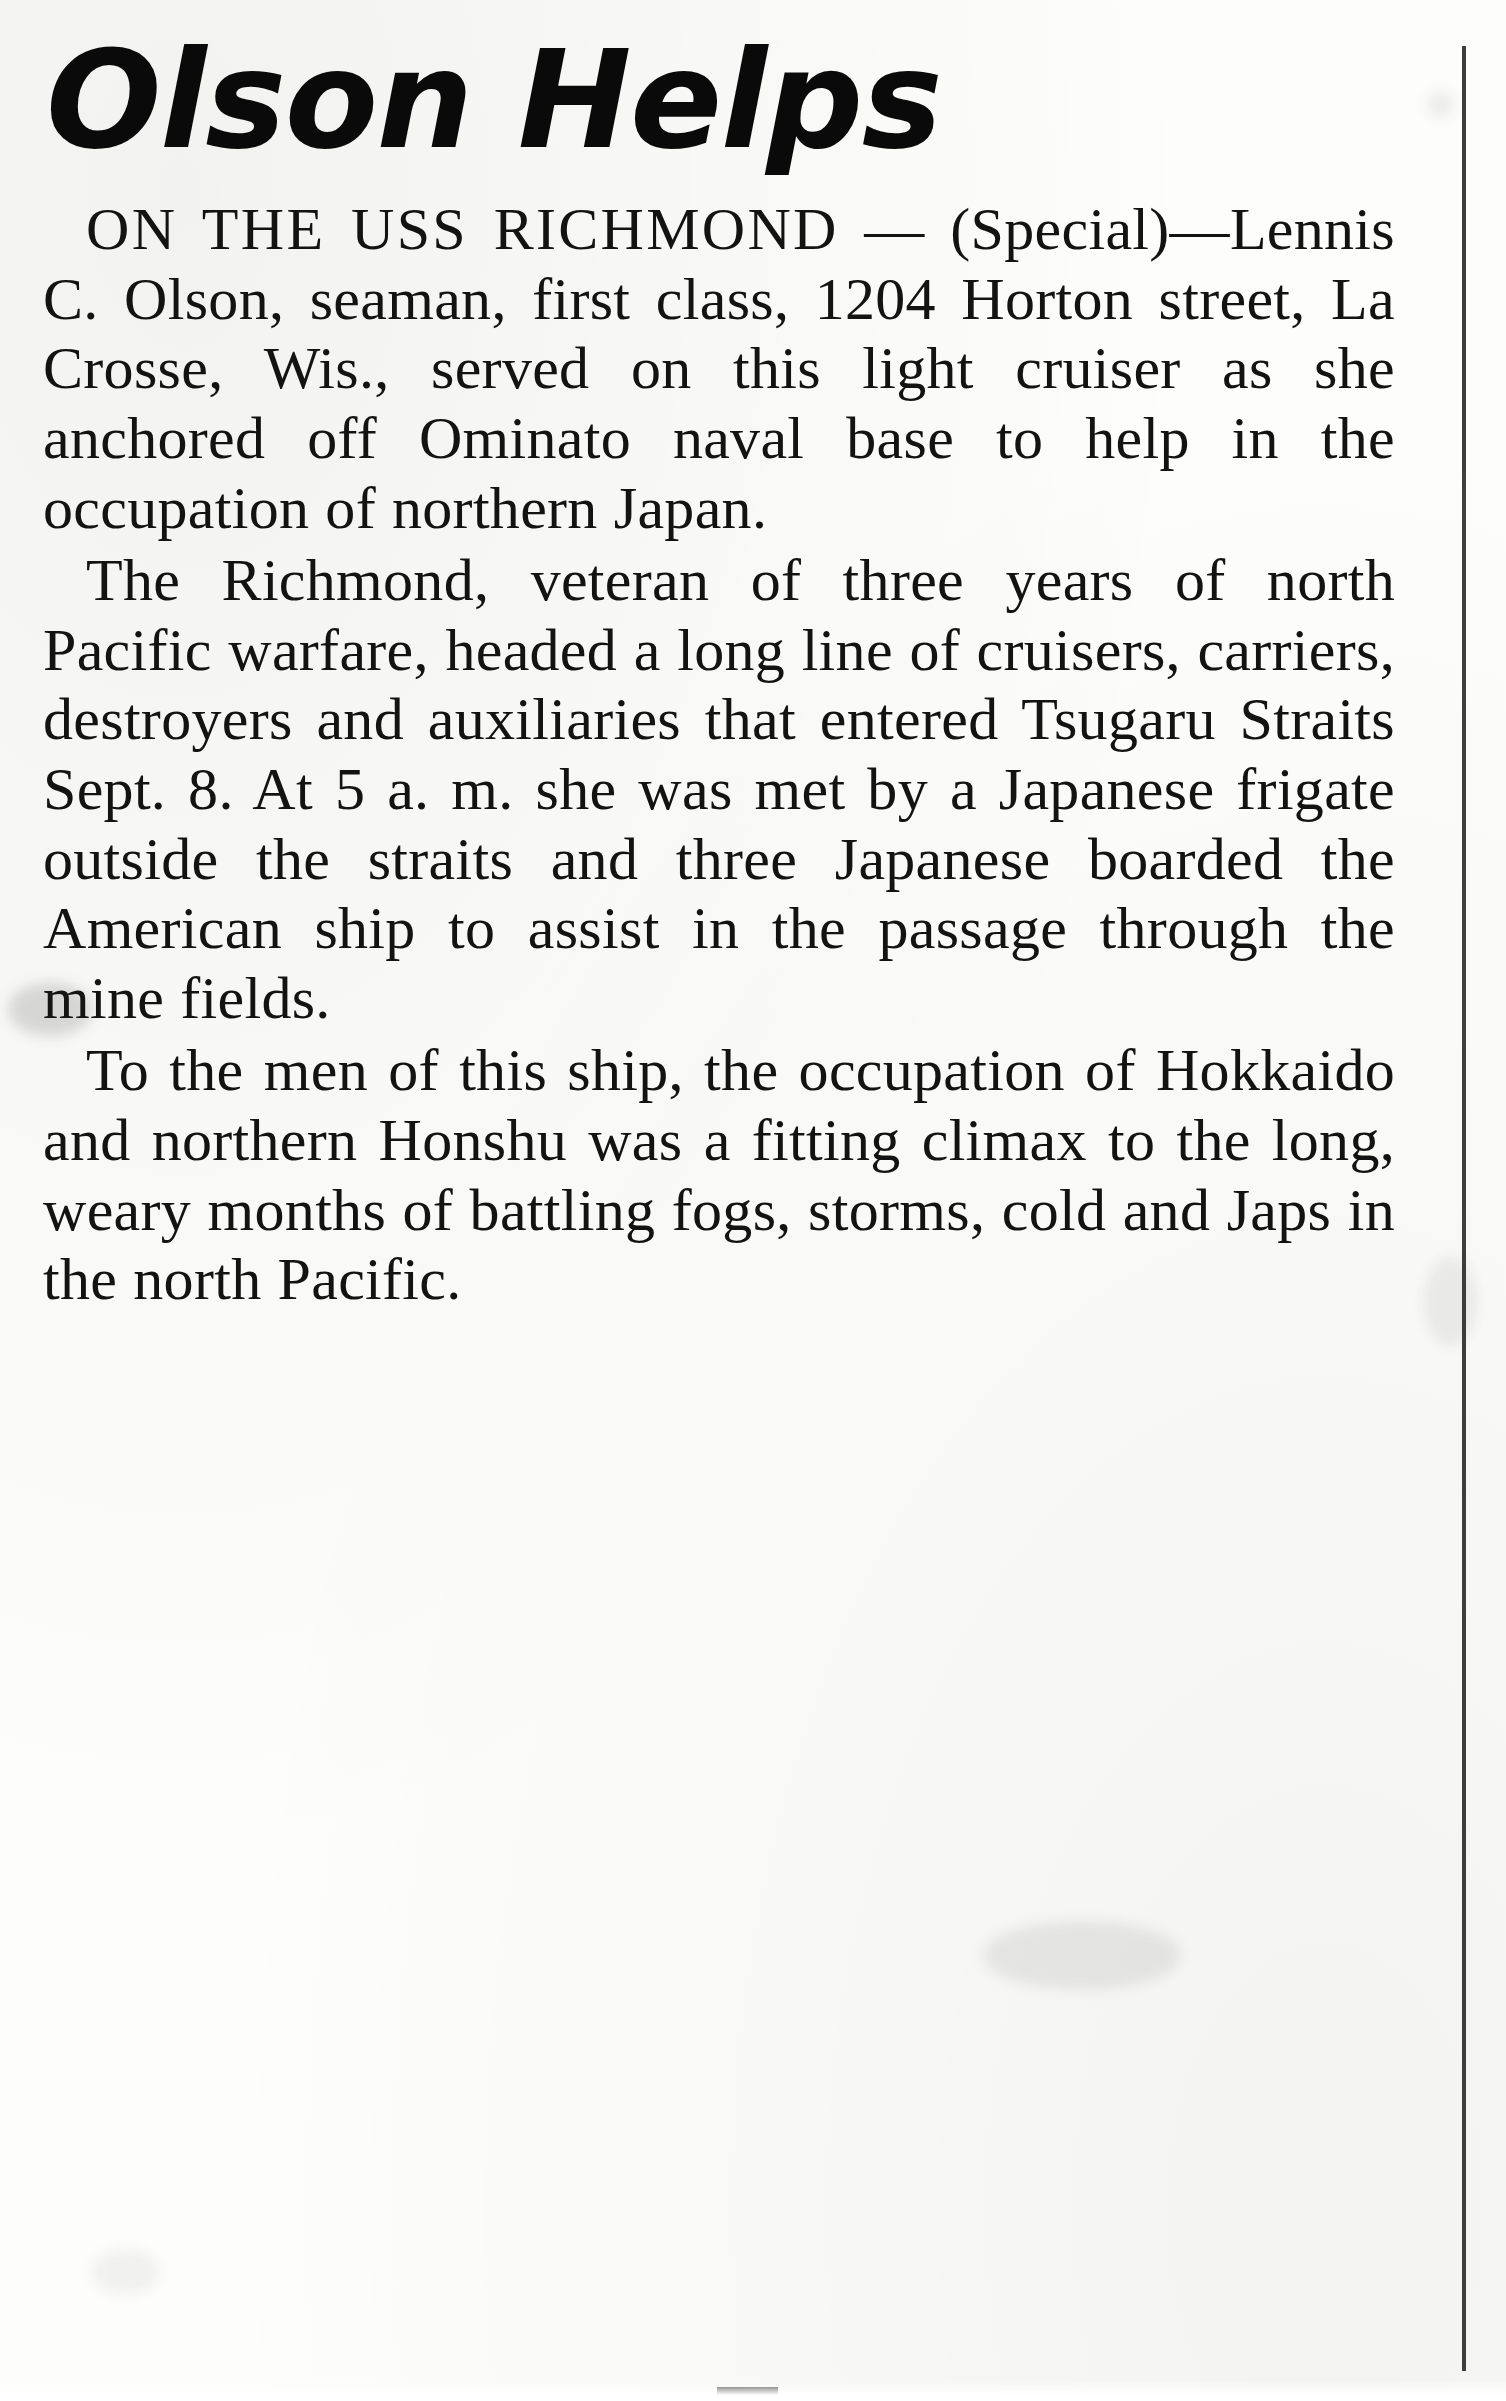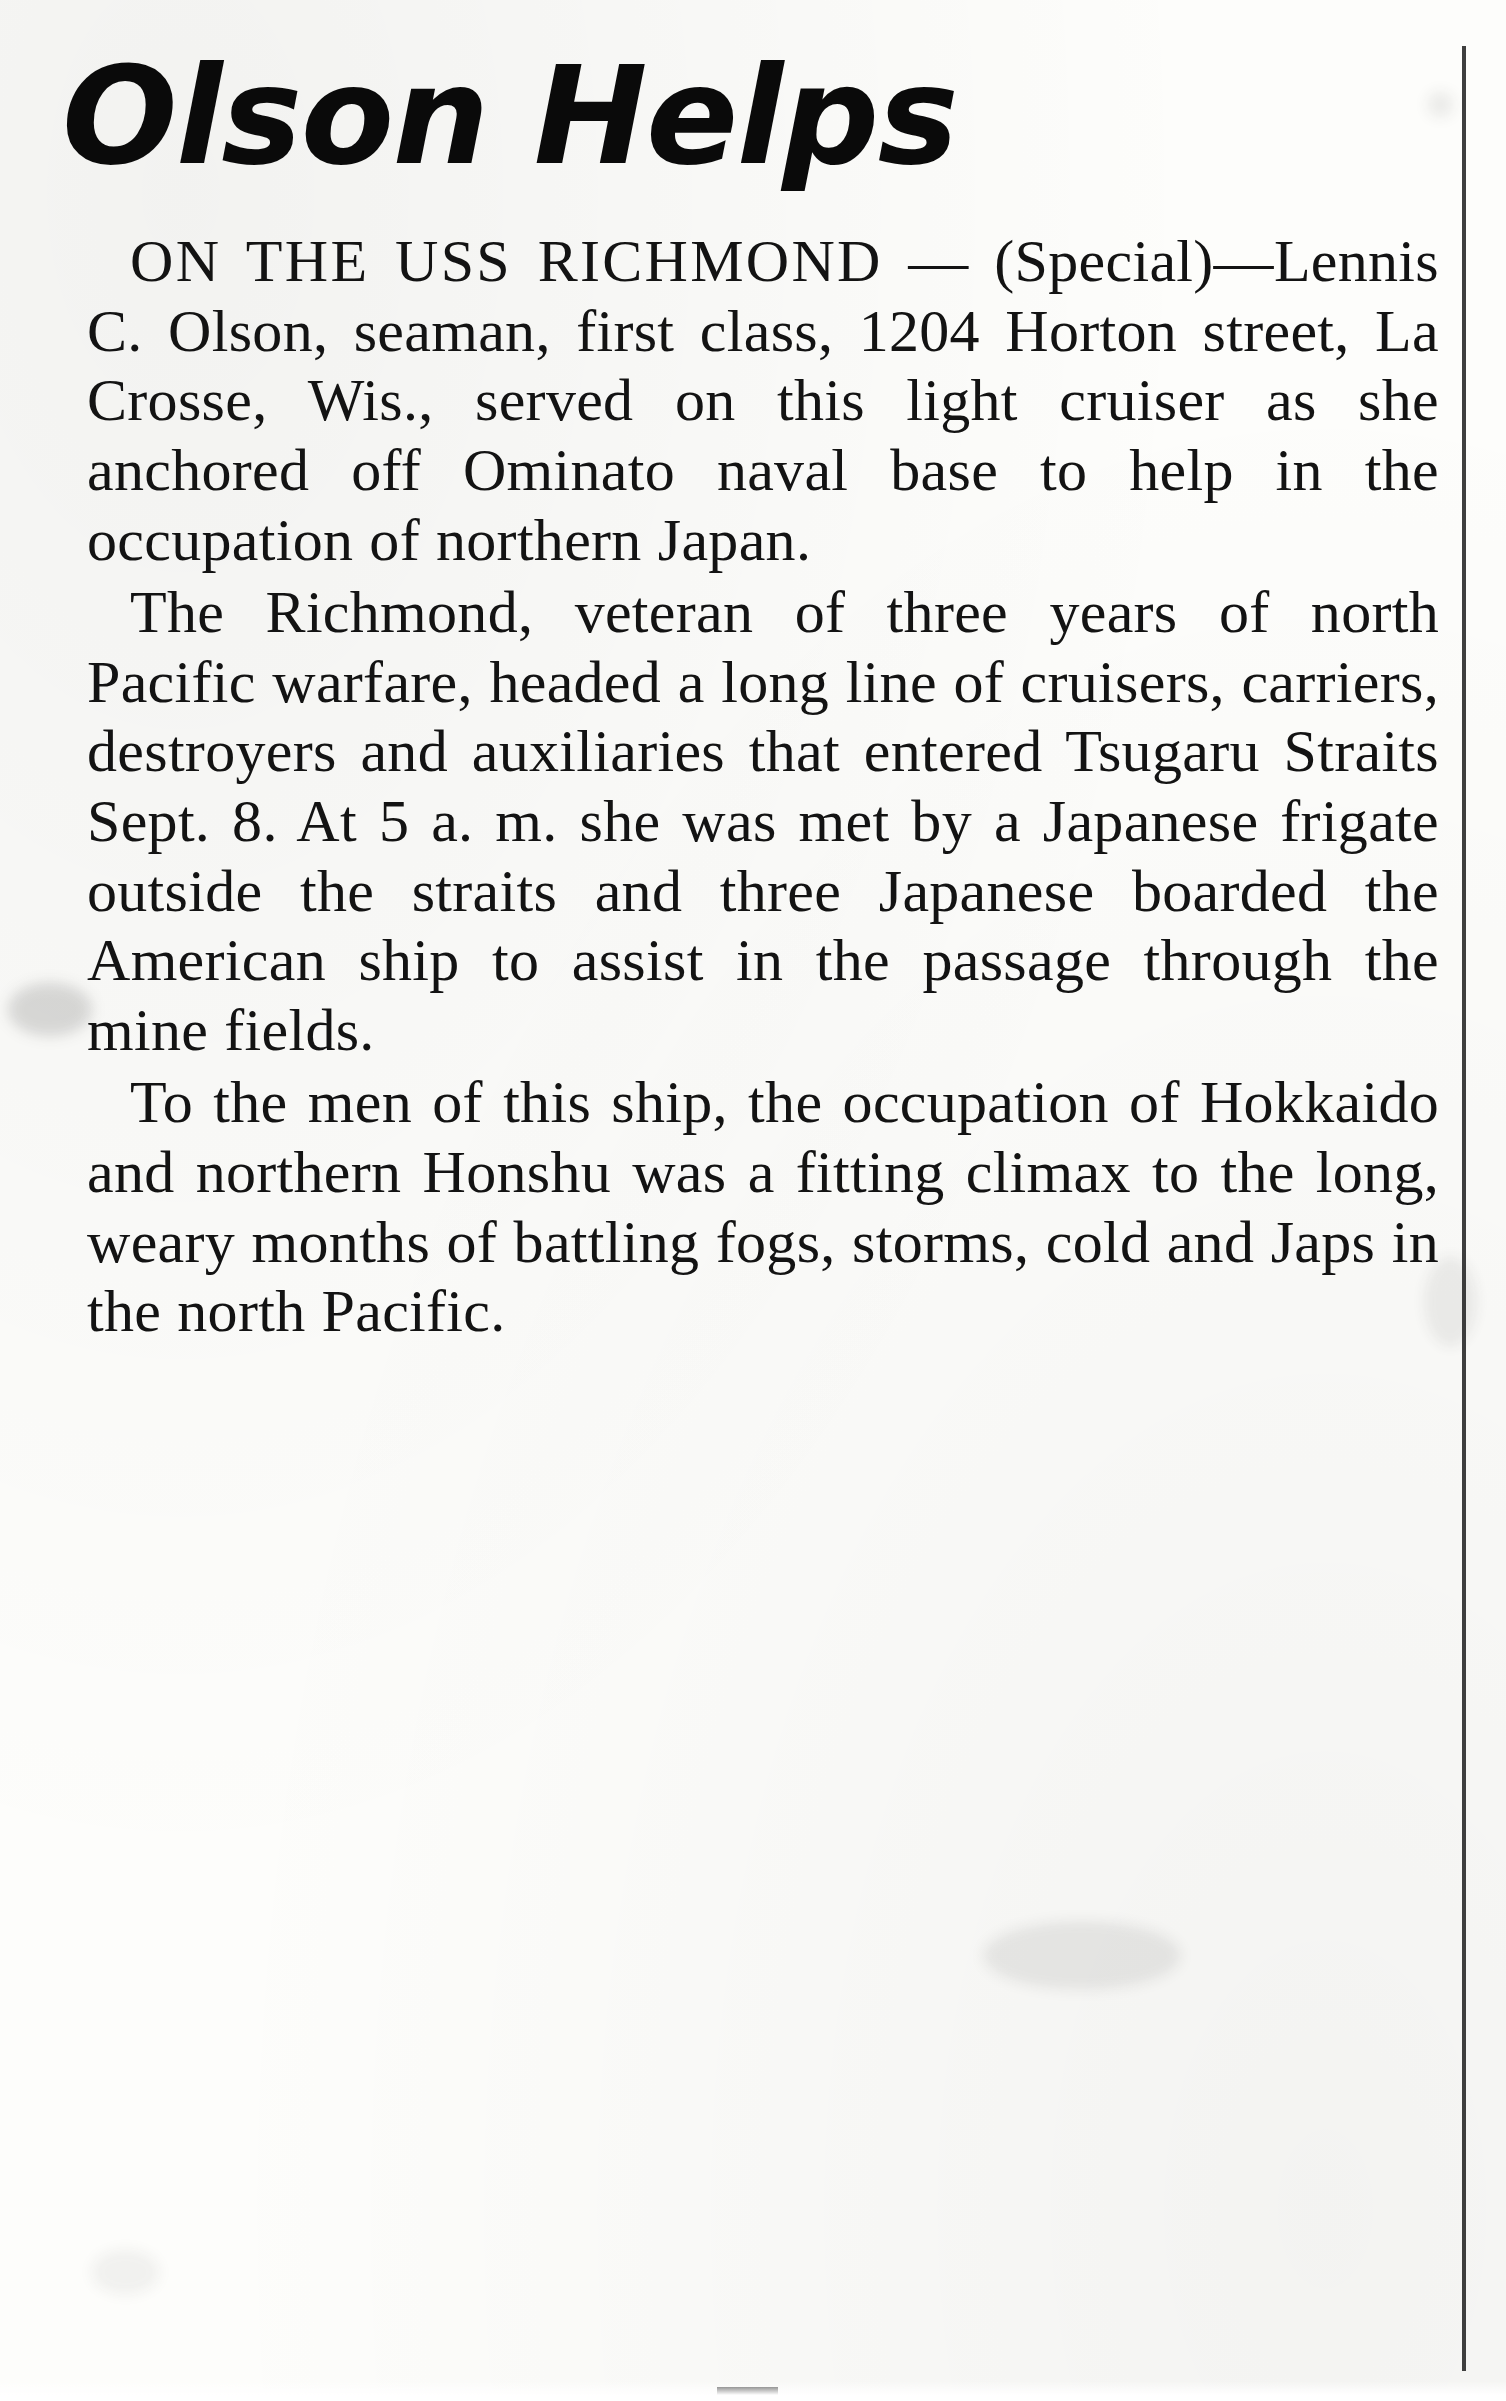--- a/index.html
+++ b/index.html
@@ -41,41 +41,40 @@
     position: absolute;
     top: 46px;
     bottom: 30.5px;
     left: 1462px;
     width: 3.8px;
     background: #1d1d1d;
     opacity: 0.85;
   }
 
   .headline {
-    margin: 16px;
+    margin: 0;
     padding: 30.5px 0 0 46px;
     font-family: "DejaVu Sans", sans-serif;
     font-weight: 700;
     font-style: italic;
     font-size: 136px;
     line-height: 1.02;
     letter-spacing: -1.5px;
     color: #0a0a0a;
     max-width: 1235px;
   }
   .headline .line {
     display: block;
     white-space: nowrap;
   }
 
   .article {
     padding: 26px 53px 0 43px;
     box-sizing: border-box;
     width: 1448px;
-    margin-left: 44px;
   }
 
   .article p {
     margin: 0;
     font-family: "Liberation Serif", serif;
     font-size: 60px;
     line-height: 1.16;
     text-align: justify;
     text-align-last: left;
     color: #131313;

